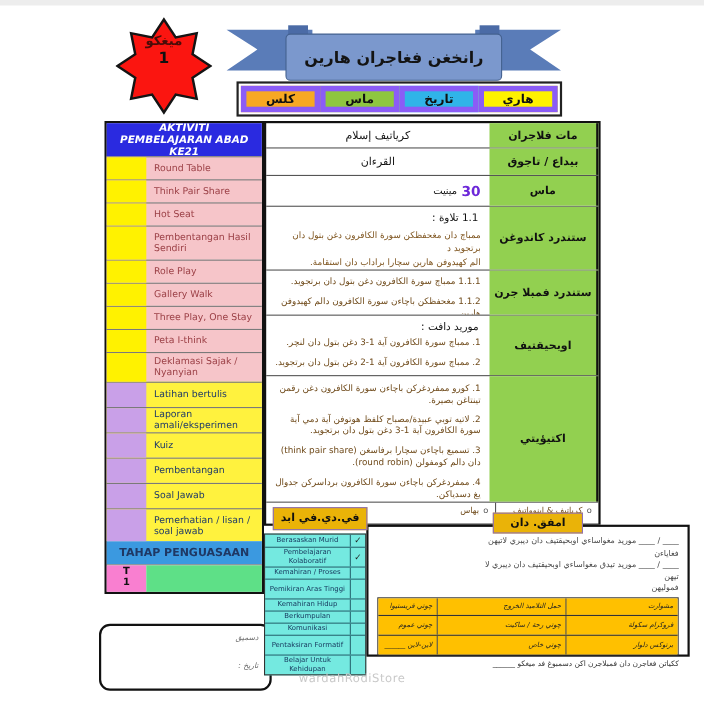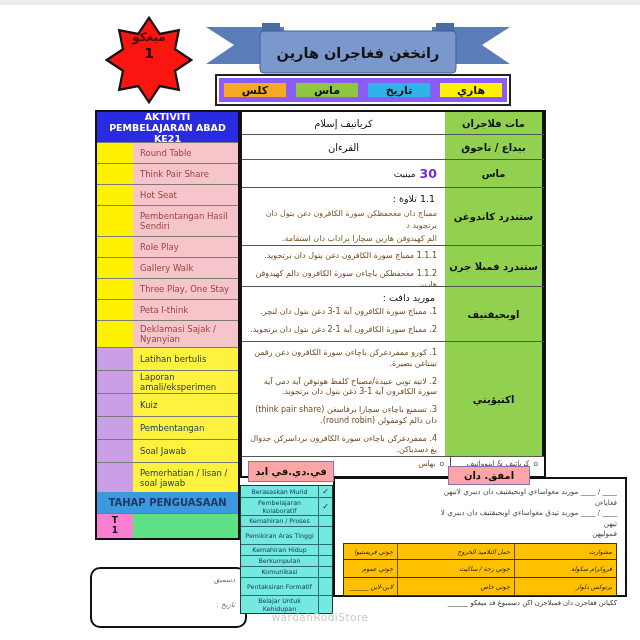--- a/index.html
+++ b/index.html
@@ -23,21 +23,21 @@
   .info-row { position:absolute; left:215px; top:74px; width:296px; height:32px;
     background:#fff; border:2px solid #222; padding:2px; }
   .info-cells { display:flex; direction:rtl; height:100%; }
   .info-cell { flex:1; display:flex; align-items:center; justify-content:center;
     border:5px solid #8b5cf6; font-size:11px; font-weight:bold; color:#111; }
 
   
   .sidebar { position:absolute; left:95px; top:110px; width:145px; border:2px solid #111; background:#fff; }
   .sb-header { display:flex; align-items:center; justify-content:center; text-align:center;
     font-weight:bold; }
-  .sb-h-blue { height:30px; background:#2a2ae0; color:#ffffff; font-size:9.5px; padding:0 6px; }
+  .sb-h-blue { height:30px; background:#2a2ae0; color:#ffffff; font-size:9.5px; padding:0 6px;font-style:italic; }
   .sb-h-green { height:28px; background:#3cc32e; color:#1f3864; font-size:9.5px;
     justify-content:flex-start; text-align:left; padding:0 5px; }
   .sb-h-tahap { height:21px; background:#3b99e0; color:#1f3864; font-size:10px; }
   .sb-row { display:flex; border-top:1px solid #7a7a7a; }
   .sb-strip { width:36px; flex:none; }
   .strip-yellow { background:#fff200; }
   .strip-purple { background:#c9a0e8; }
   .sb-label { flex:1; display:flex; align-items:center; padding:2px 4px 2px 7px; }
   .row-pink { background:#f6c5c9; }
   .row-pink .sb-label { color:#9c4147; font-size:8.5px; }
@@ -96,21 +96,21 @@
   .r-cell { border-left:1px solid #555; display:flex; align-items:center; padding:2px 4px;
     font-size:6.3px; font-style:italic; color:#222; }
   .r-cell:last-child { border-left:none; }
   .r-c1 { width:102px; flex:none; }
   .r-c2 { width:117px; flex:none; }
   .r-c3 { flex:1; }
   .r-head .r-cell { height:15px; }
   .r-body .r-cell { height:17px; }
   .box-note { font-size:6.8px; color:#333; text-align:right; margin-top:3px; }
 
-  .tag { position:absolute; background:#fca5a5; border:1px solid #8d6fb5;
+  .tag { position:absolute; background:#eab308; border:1px solid #8d6fb5;
     display:flex; align-items:center; justify-content:center;
     font-size:10px; font-weight:bold; color:#111; direction:rtl; }
   .tag-impak { left:448px; top:466px; width:82px; height:19px; }
   .tag-pdp { left:248px; top:461px; width:86px; height:21px; }
 
   .watermark { position:absolute; left:0; top:611px; width:640px; text-align:center;
     font-size:10.5px; color:#c9c9c9; letter-spacing:0.5px; }
 </style>
 </head>
 <body>

